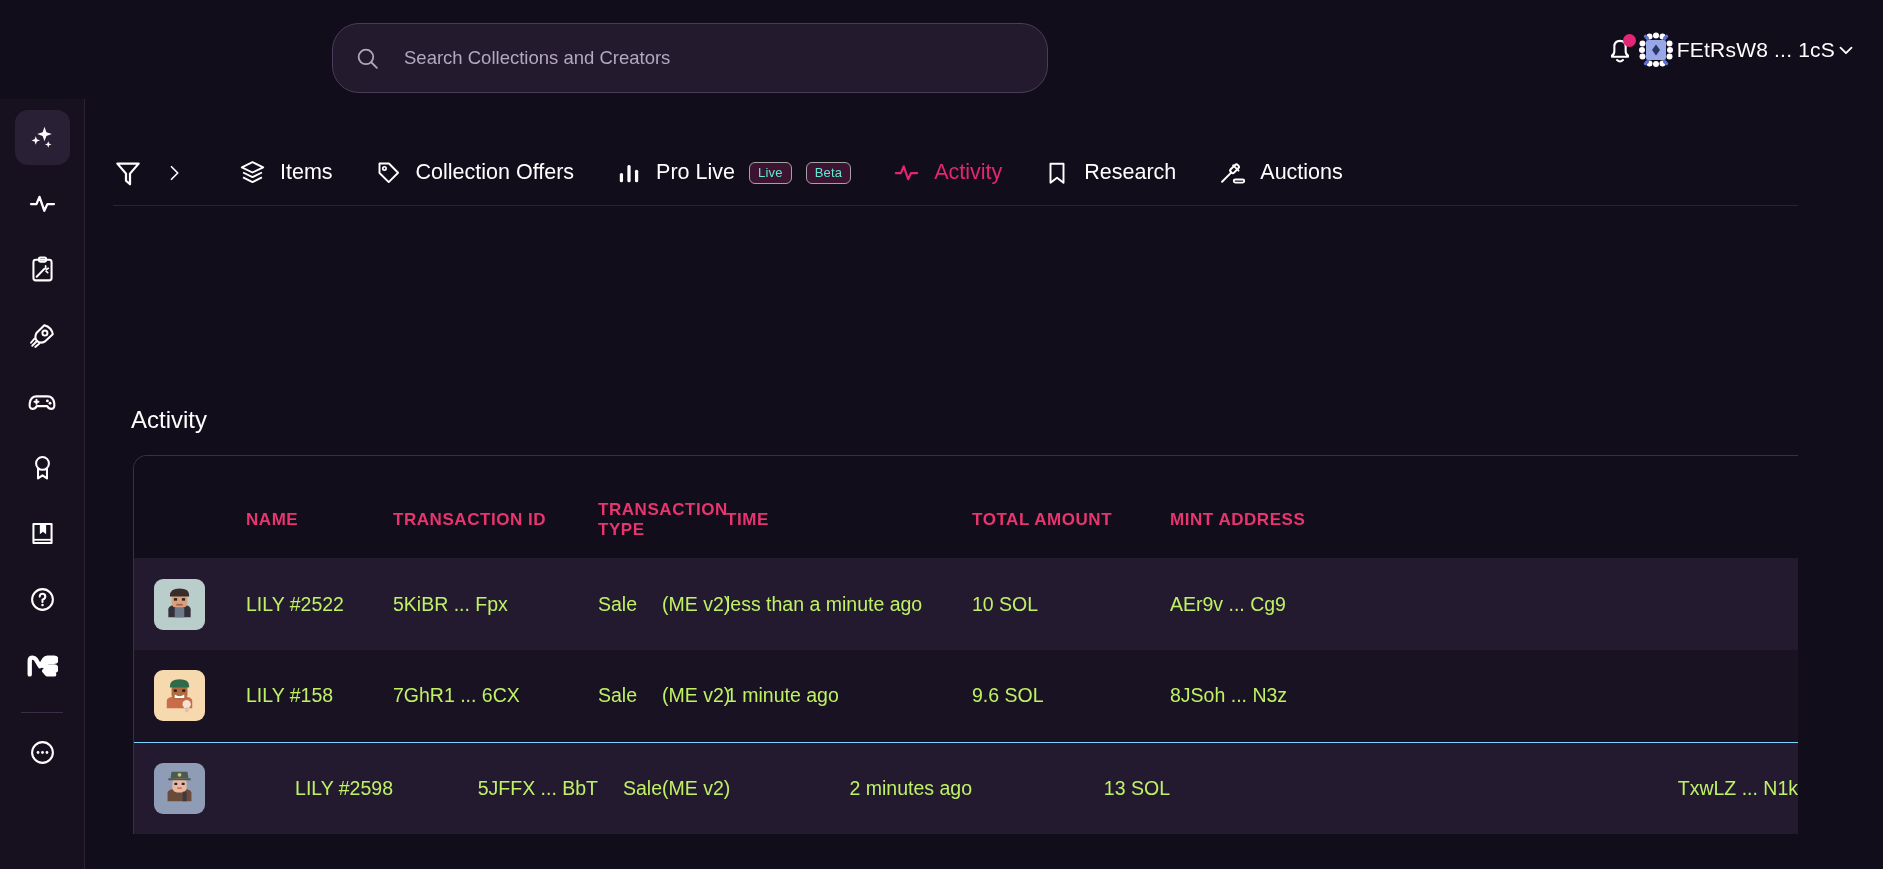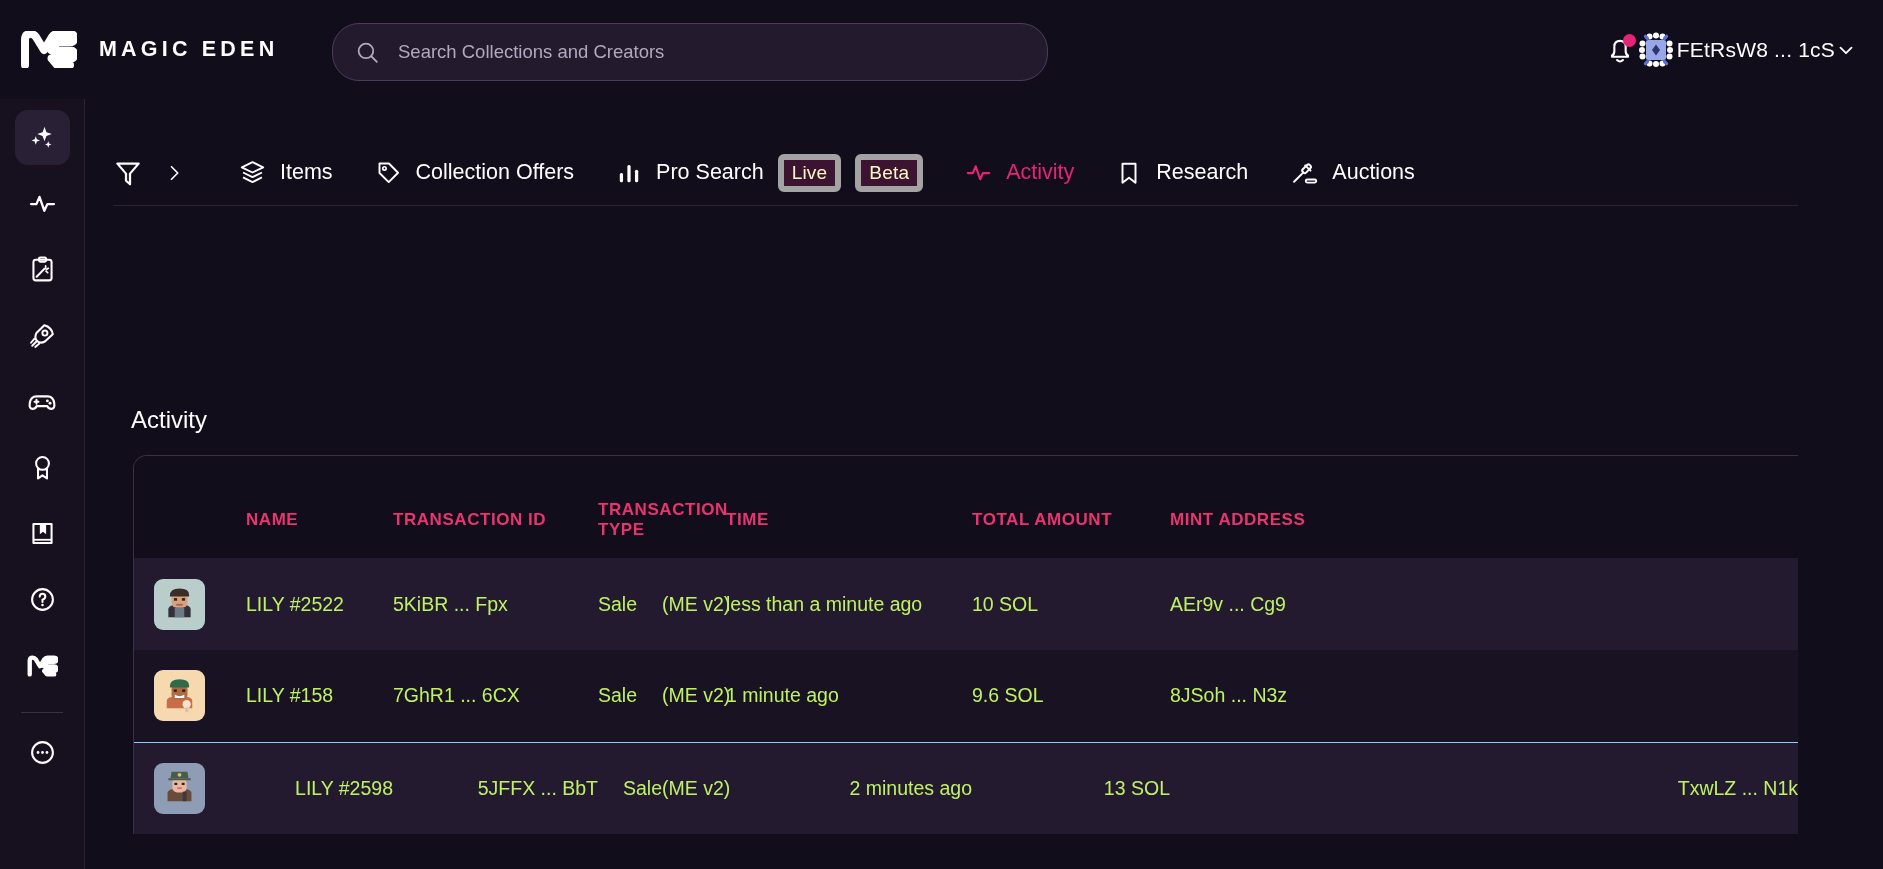--- a/index.html
+++ b/index.html
@@ -41,28 +41,28 @@
     letter-spacing: 4.2px;
     font-weight: 700;
     white-space: nowrap;
   }
 
   .search-wrap {
     position: absolute;
     left: 332px;
     top: 23px;
     width: 716px;
-    height: 58px;
+    height: 70px;
     border-radius: 27px;
     background: #231a2e;
     border: 1px solid #4b3c5c;
     display: flex;
     align-items: center;
     padding: 0 22px;
-    gap: 18px;
+    gap: 24px;
   }
   .search-input {
     flex: 1;
     background: transparent;
     border: none;
     outline: none;
     color: #cfc6da;
     font-size: 18.5px;
     font-family: "Liberation Sans", sans-serif;
   }
@@ -152,25 +152,25 @@
     gap: 14px;
     height: 66px;
     padding: 0 21px;
     cursor: pointer;
     color: #ffffff;
     font-size: 21.5px;
     white-space: nowrap;
   }
   .tab.active { color: #e42575; }
   .badge {
-    font-size: 19px;
+    font-size: 13px;
     border-radius: 6px;
     padding: 3.5px 8px;
-    border: 6px solid #a3a3a3;
-    color: #fef9c3;
+    border: 1px solid #a3a3a3;
+    color: #5eead4;
     background: #3c1330;
     line-height: 1;
     letter-spacing: .2px;
   }
 
   .section-title {
     position: absolute;
     left: 131px;
     top: 406px;
     color: #ffffff;
@@ -233,26 +233,20 @@
   .pad-l { padding-left: 2px; }
 
   th.col-img { padding-left: 0; }
 </style>
 </head>
 <body>
 
 <div class="app">
 
   <div class="topbar">
-    <div class="brand">
-      <svg class="me-mark" viewBox="0 0 57 37">
-        <path d="M5 34 L5 9 Q5 3 10.5 3 Q14 3 16 6 L24 19 L32 6 Q34 3 37.5 3 L50 3 Q54 3 54 7 Q54 11 50 11 L37 11 L31.5 19.5 L50 19.5 Q54 19.5 54 23.5 Q54 27.5 50 27.5 L31.5 27.5 L37 34 L50 34" fill="none" stroke="#ffffff" stroke-width="8" stroke-linecap="round" stroke-linejoin="round"></path>
-      </svg>
-      <span class="brand-text">MAGIC EDEN</span>
-    </div>
 
     <div class="search-wrap">
       <svg width="25" height="25" viewBox="0 0 24 24">
         <circle cx="10.5" cy="10.5" r="7" fill="none" stroke="#b2a8bf" stroke-width="1.7"></circle>
         <line x1="15.6" y1="15.6" x2="21" y2="21" stroke="#b2a8bf" stroke-width="1.7" stroke-linecap="round"></line>
       </svg>
       <input class="search-input" type="text" placeholder="Search Collections and Creators" style="">
     </div>
 
     <div class="topbar-right">
@@ -410,21 +404,21 @@
       </svg>
       <span>Collection Offers</span>
     </div>
 
     <div class="tab">
       <svg width="26" height="26" viewBox="0 0 24 24">
         <rect x="3.5" y="12" width="3" height="8.5" rx="1.4" fill="#ffffff"></rect>
         <rect x="10.5" y="4.5" width="3" height="16" rx="1.4" fill="#ffffff"></rect>
         <rect x="17.5" y="9" width="3" height="11.5" rx="1.4" fill="#ffffff"></rect>
       </svg>
-      <span>Pro Search</span>
+      <span>Pro Live</span>
       <span class="badge">Live</span>
       <span class="badge">Beta</span>
     </div>
 
     <div class="tab active">
       <svg width="27" height="27" viewBox="0 0 24 24">
         <path d="M2.5 12.5 L7 12.5 L9.5 6.5 L13.5 18 L16 12.5 L21.5 12.5" fill="none" stroke="#e42575" stroke-width="1.9" stroke-linecap="round" stroke-linejoin="round"></path>
       </svg>
       <span>Activity</span>
     </div>

